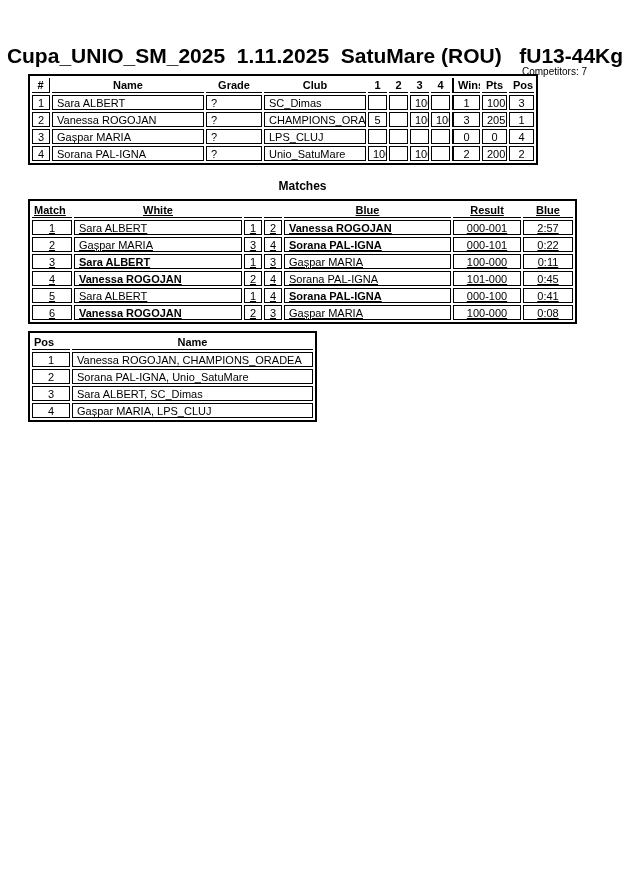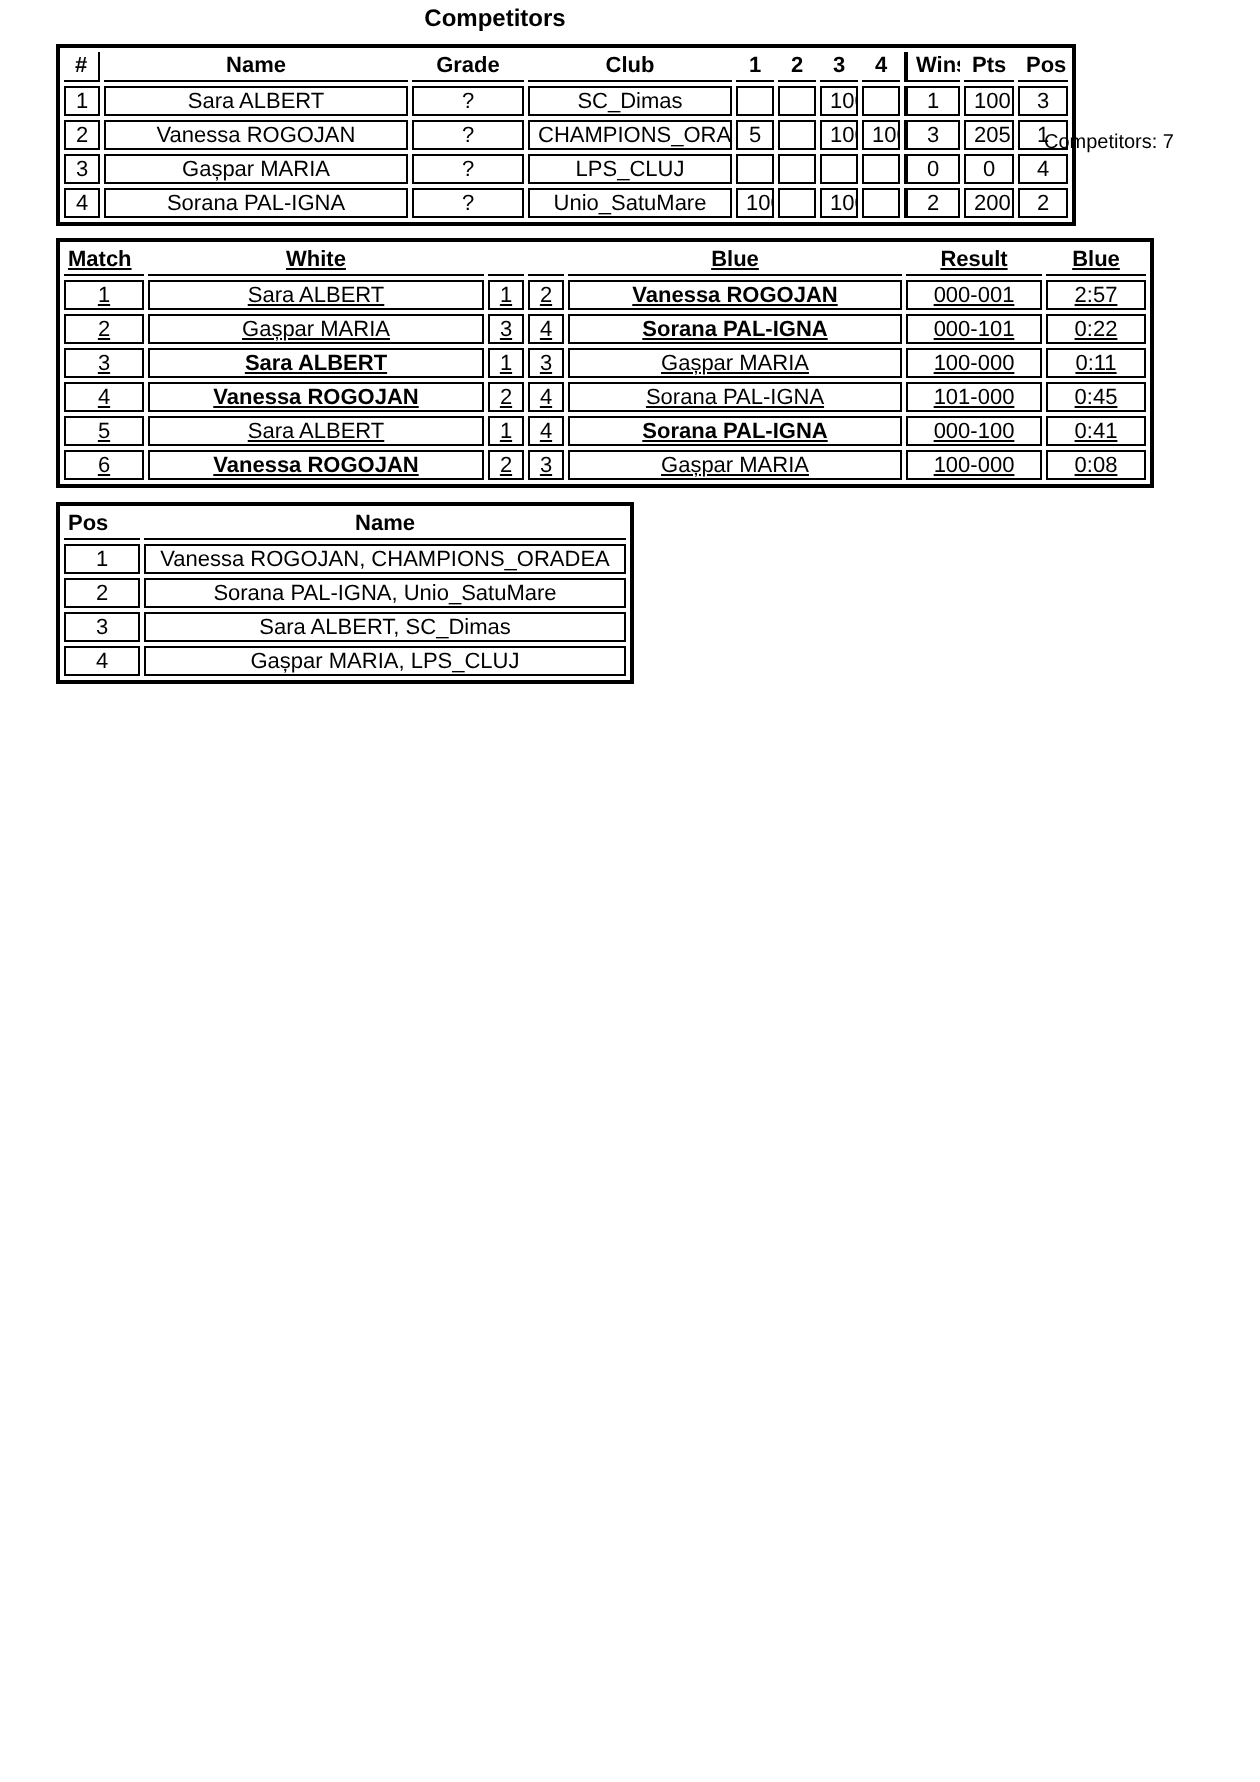--- a/index.html
+++ b/index.html
@@ -22,43 +22,43 @@
     border:2px solid #000; table-layout:fixed; background:#fff;
   }
   th, td {
     box-sizing:border-box; height:15px; padding:0 4px;
     font-size:11px; line-height:12px; vertical-align:middle;
     overflow:hidden; white-space:nowrap;
   }
   td { border:1px solid #000; }
   thead th { border:0; border-bottom:1px solid #000; font-weight:bold; text-align:center; }
   .ctr { text-align:center; }
-  .left { text-align:center; }
+  .left { text-align:left; }
   .hdr-left { text-align:left; padding-left:2px; }
   .hb-r { border-right:1px solid #000; }
   .thick-l { border-left:2px solid #000 !important; }
   .win { font-weight:bold; }
 
   #competitors-table { width:510px; margin:6px 0 0 28px; }
   #matches-table     { width:549px; margin:6px 0 0 28px;text-decoration:underline; }
   #results-table     { width:289px; margin:7px 0 0 28px; }
 
   .w-cnum{width:18px} .w-cname{width:152px} .w-cgrade{width:56px} .w-cclub{width:102px}
   .w-cr{width:19px} .w-cwins{width:28px} .w-cpts{width:25px} .w-cpos{width:25px}
   .w-mnum{width:40px} .w-mwhite{width:168px} .w-mwn{width:18px} .w-mbn{width:18px}
   .w-mblue{width:167px} .w-mres{width:68px} .w-mtime{width:50px}
   .w-rpos{width:38px} .w-rname{width:241px}
 </style>
 </head>
 <body>
 
 <div class="page">
 
-
-  <div class="sec-label comp-label">Competitors</div>
+  <div class="title">Cupa_UNIO_SM_2025  1.11.2025  SatuMare (ROU)   fU13-44Kg</div>
+
   <div class="count-label">Competitors: 7</div>
 
   <table id="competitors-table">
     <thead>
       <tr>
         <th class="w-cnum hb-r">#</th>
         <th class="w-cname">Name</th>
         <th class="w-cgrade">Grade</th>
         <th class="w-cclub">Club</th>
         <th class="w-cr">1</th>
@@ -119,20 +119,21 @@
           <td class="ctr"></td>
           <td class="ctr">100</td>
           <td class="ctr"></td>
           <td class="ctr thick-l">2</td>
           <td class="ctr">200</td>
           <td class="ctr">2</td>
         </tr>
       </tbody>
   </table>
 
+  <div class="sec-label match-label">Matches</div>
 
   <table id="matches-table">
     <thead>
       <tr>
         <th class="w-mnum hdr-left">Match</th>
         <th class="w-mwhite">White</th>
         <th class="w-mwn"></th>
         <th class="w-mbn"></th>
         <th class="w-mblue">Blue</th>
         <th class="w-mres">Result</th>

